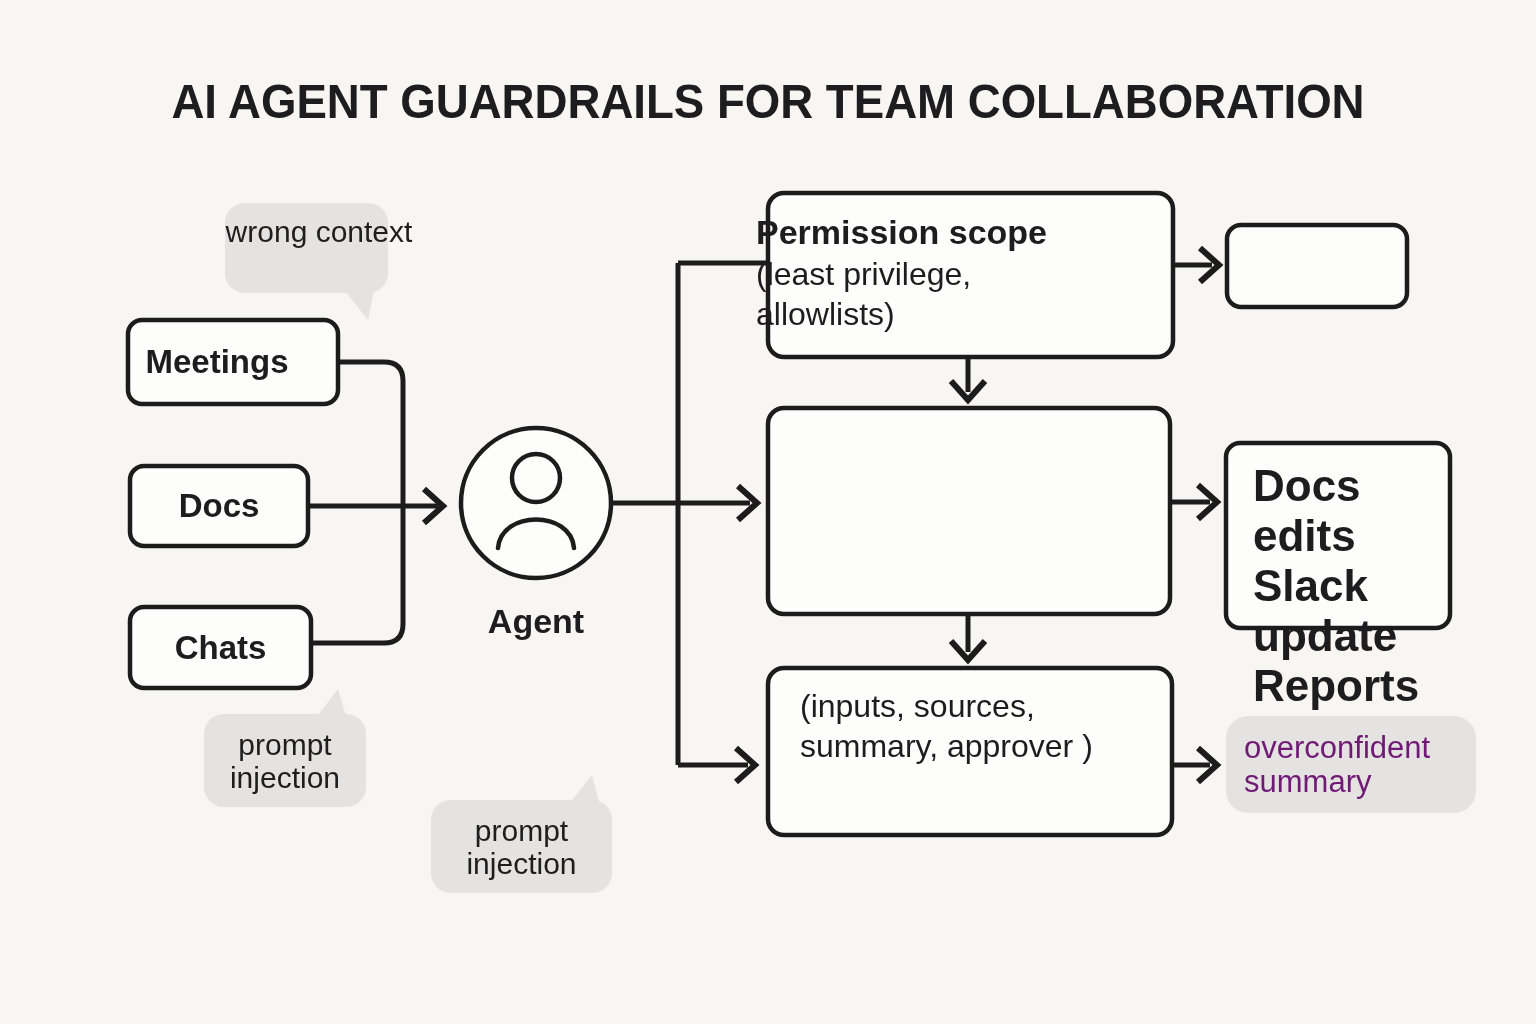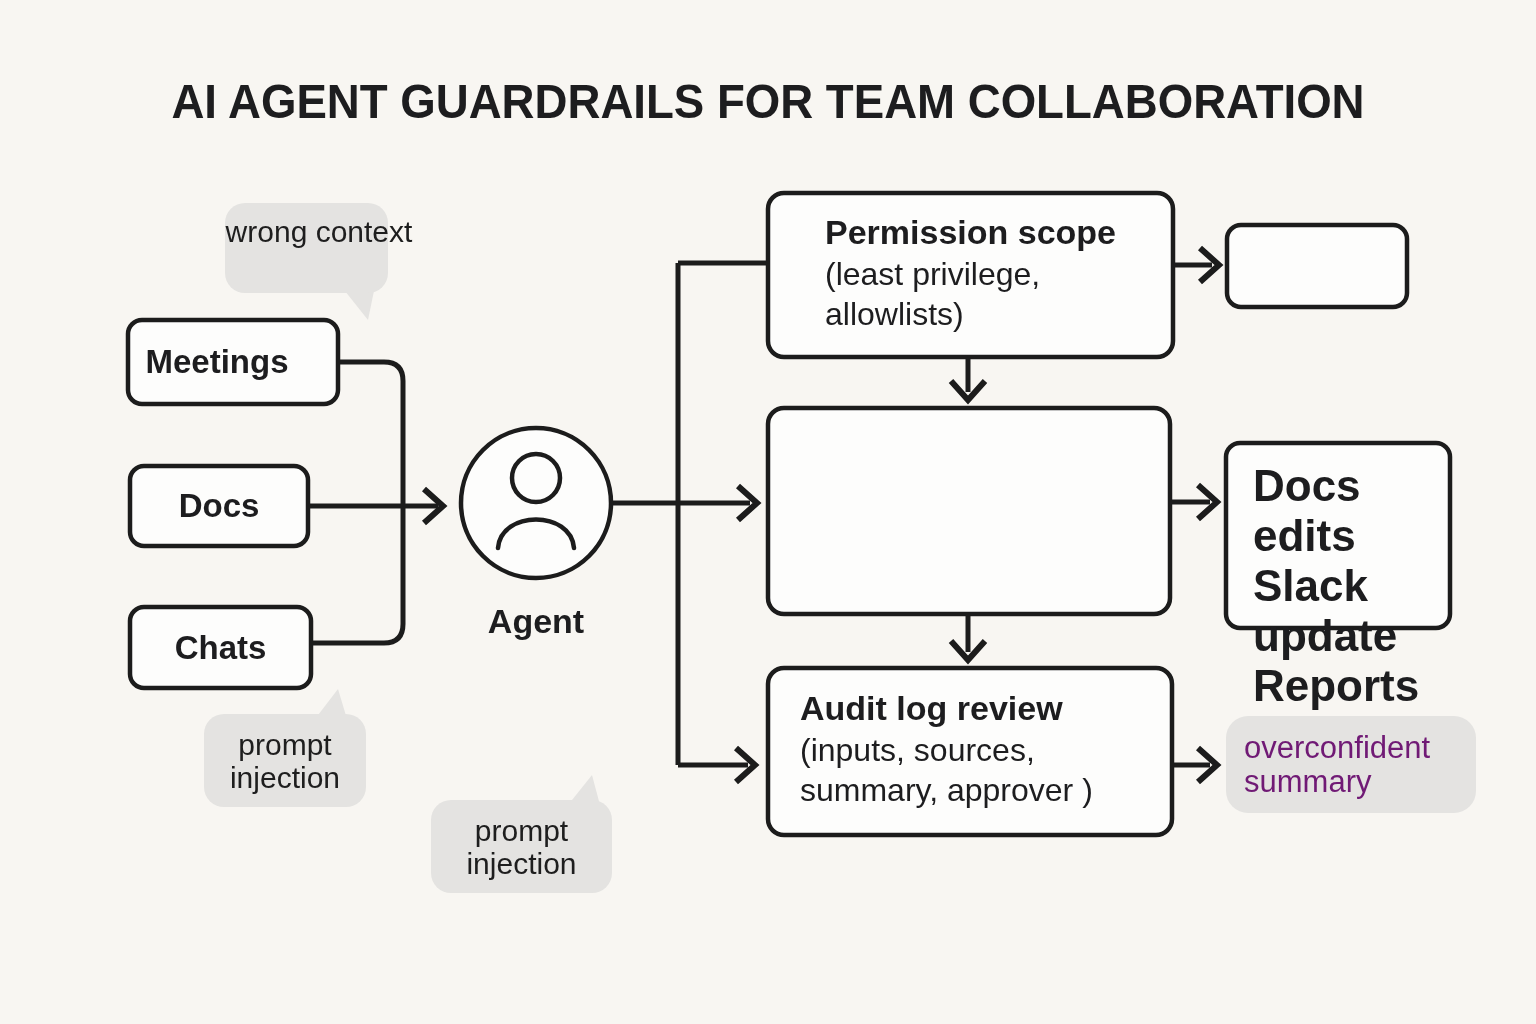--- a/index.html
+++ b/index.html
@@ -103,29 +103,28 @@
   <div class="txt center-label" style="left:112px;top:320px;width:210px;height:84px;text-align:right;">Meetings</div>
   <div class="txt center-label" style="left:130px;top:466px;width:178px;height:80px;">Docs</div>
   <div class="txt center-label" style="left:130px;top:607px;width:181px;height:81px;">Chats</div>
 
   <div class="txt bubble-label" style="left:225px;top:215px;width:188px;">wrong context</div>
   <div class="txt bubble-label" style="left:204px;top:728px;width:162px;">prompt injection</div>
   <div class="txt bubble-label" style="left:431px;top:814px;width:181px;">prompt injection</div>
 
   <div class="txt agent-label" style="left:436px;top:602px;width:200px;">Agent</div>
 
-  <div class="txt" style="left:825px;top:210px;width:360px;">
+  <div class="txt" style="left:756px;top:210px;width:360px;">
     <div class="gr-title">Permission scope</div>
     <div class="gr-line">(least privilege,</div>
     <div class="gr-line">allowlists)</div>
   </div>
 
 
   <div class="txt" style="left:800px;top:686px;width:380px;">
-    <div class="gr-title">Audit log review</div>
     <div class="gr-line">(inputs, sources,</div>
     <div class="gr-line">summary, approver )</div>
   </div>
 
 
   <div class="txt" style="left:1253px;top:461px;width:200px;">
     <div class="out-line">Docs edits</div>
     <div class="out-line">Slack update</div>
     <div class="out-line">Reports</div>
   </div>

